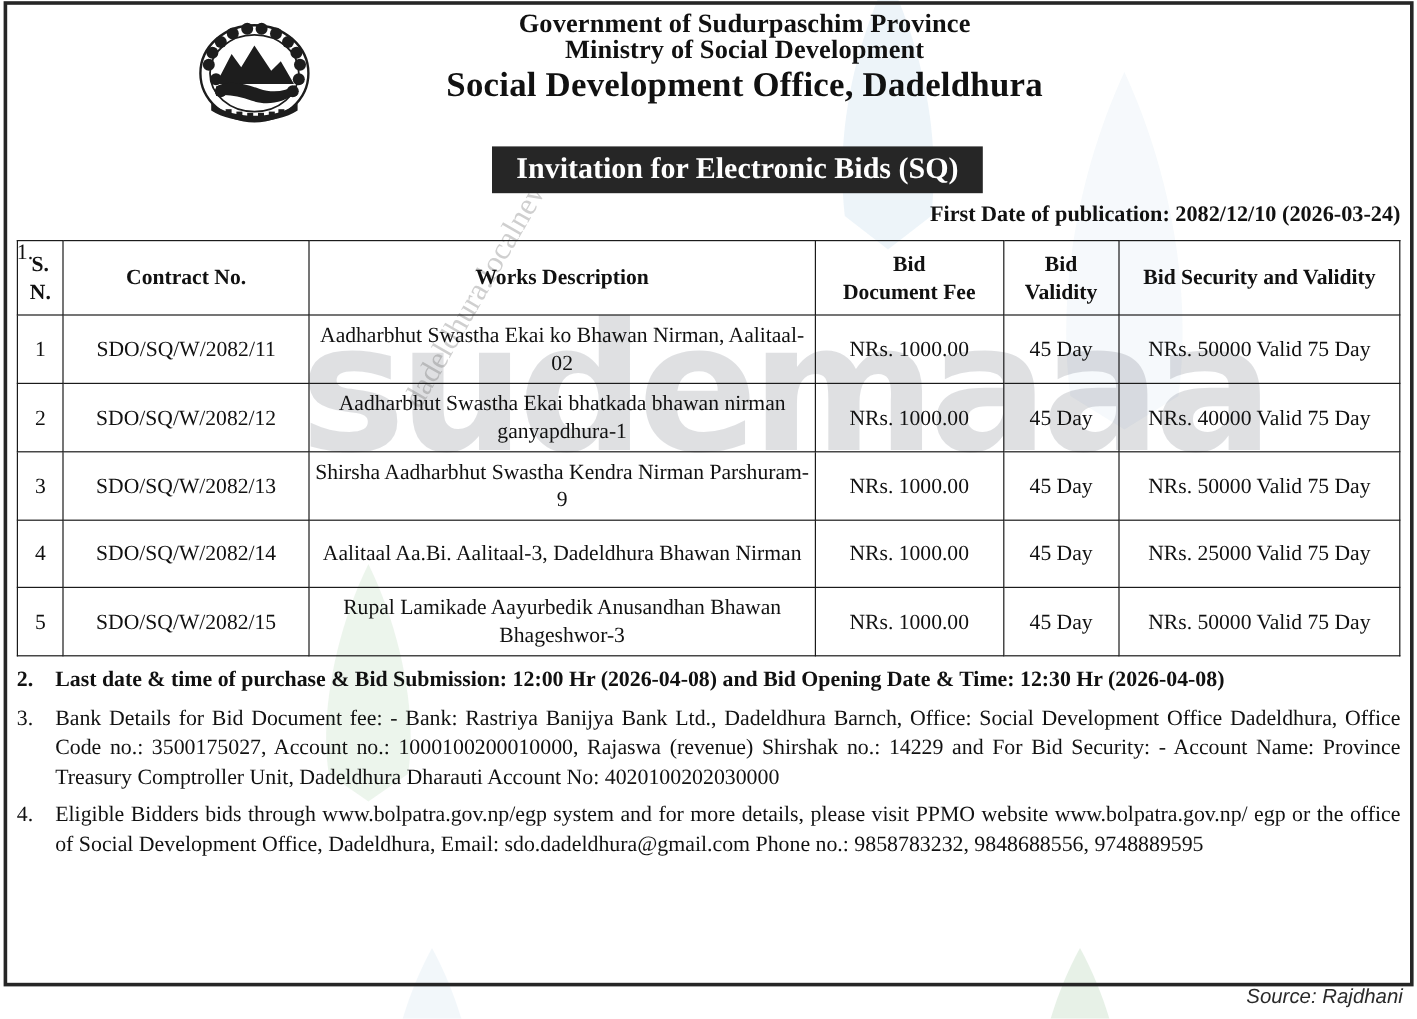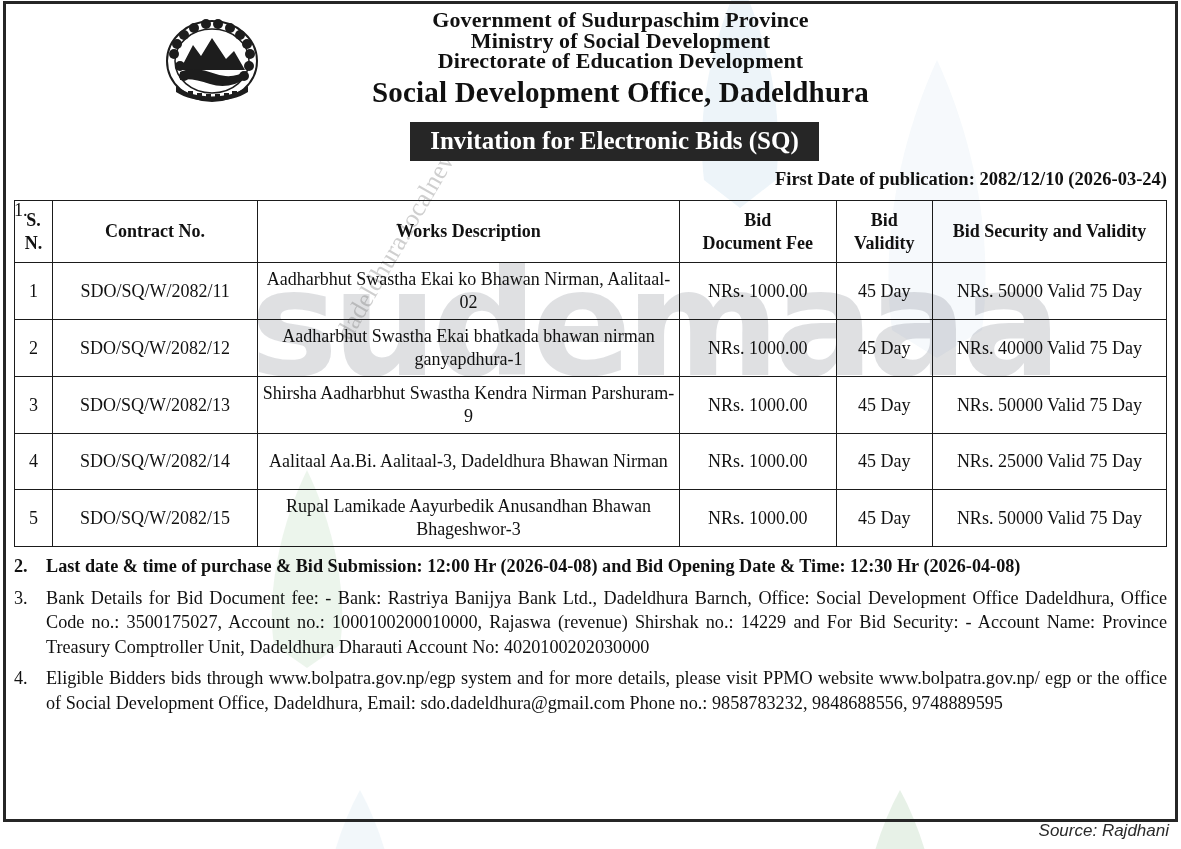--- a/index.html
+++ b/index.html
@@ -230,21 +230,20 @@
           <rect x="46" y="76" width="5" height="4"></rect>
             <rect x="55" y="76" width="5" height="4"></rect>
           <rect x="64" y="75" width="5" height="4"></rect>
             <rect x="72" y="73" width="5" height="4"></rect>
         </g>
       </svg>
 
       <div class="org-lines">
         <div class="org-l1">Government of Sudurpaschim Province</div>
         <div class="org-l2">Ministry of Social Development</div>
-        <div class="org-l3">Directorate of Education Development</div>
         <div class="office-name">Social Development Office, Dadeldhura</div>
       </div>
     </div>
 
     <div class="banner-wrap">
       <span class="banner">Invitation for Electronic Bids (SQ)</span>
     </div>
     <div class="pubdate">First Date of publication: 2082/12/10 (2026-03-24)</div>
 
     <div class="item">

